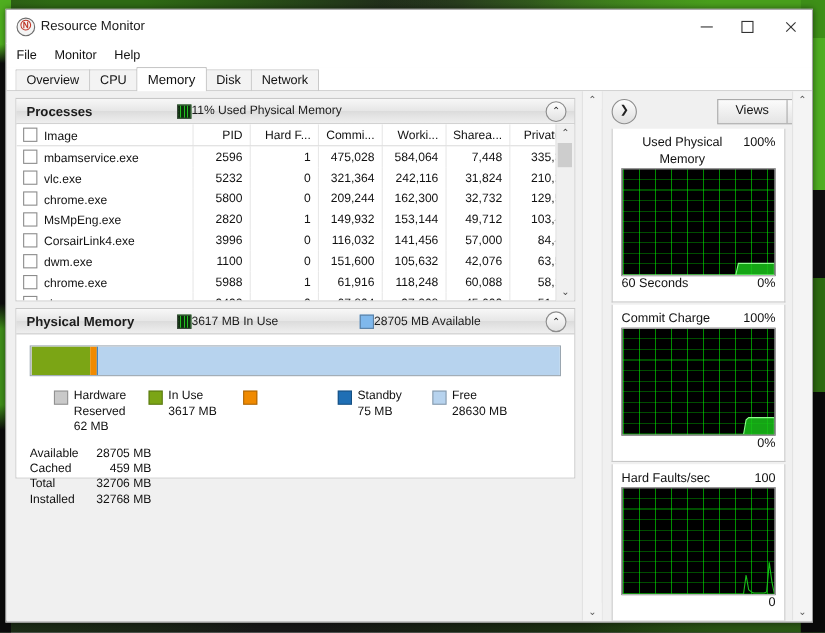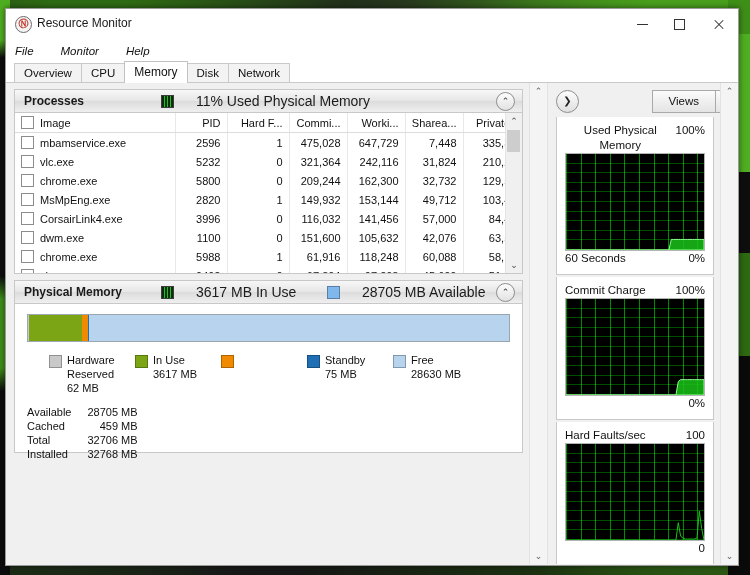--- a/index.html
+++ b/index.html
@@ -56,21 +56,21 @@
   .glyph-min{display:block;width:11px;height:1px;background:#333;}
   .glyph-max{display:block;width:9px;height:9px;border:1px solid #333;}
   .glyph-close{position:relative;width:11px;height:11px;}
   .glyph-close:before,.glyph-close:after{
     content:"";position:absolute;left:0;top:5px;width:12px;height:1px;background:#333;
   }
   .glyph-close:before{transform:rotate(45deg);}
   .glyph-close:after{transform:rotate(-45deg);}
 
   
-  .menubar{height:21px;background:#fff;padding-left:9px;display:flex;align-items:center;gap:27px;font-style:italic;}
+  .menubar{height:21px;background:#fff;padding-left:9px;display:flex;align-items:center;gap:16px;}
   .menubar span{font-size:11.5px;color:#111;}
 
   
   .tabstrip{
     height:22px;background:#fff;position:relative;padding-left:8px;
     display:flex;align-items:flex-end;
   }
   .tab{
     height:19px;line-height:19px;padding:0 9px;font-size:11.5px;color:#111;
     border:1px solid #c9c9c9;border-bottom:none;background:#f3f3f3;
@@ -96,21 +96,21 @@
   }
   .sb-arrow.bot{position:absolute;bottom:0;left:0;}
 
   
   .panel{margin:6px 6px 0 8px;border:1px solid #c8c8c8;background:#fff;}
   .panel-hd{
     height:22px;background:linear-gradient(180deg,#f7f7f7 0%,#e6e6e6 50%,#dcdcdc 51%,#efefef 100%);
     border-bottom:1px solid #c8c8c8;position:relative;display:flex;align-items:center;
   }
   .panel-hd .ttl{font-weight:bold;font-size:12px;color:#1b1b1b;padding-left:9px;}
-  .hd-item{display:flex;align-items:center;gap:22px;position:absolute;font-size:14px;color:#1b1b1b;justify-content:center;}
+  .hd-item{display:flex;align-items:center;gap:0;position:absolute;font-size:11px;color:#1b1b1b;justify-content:center;}
   .mini-graph{
     width:11px;height:11px;border:1px solid #3c3c3c;
     background:
       repeating-linear-gradient(90deg,#0c2d0c 0 2px,#23c023 2px 3px),
       repeating-linear-gradient(0deg,#0c2d0c 0 2px,#23c023 2px 3px),
       #17a317;
   }
   .mini-sq{width:11px;height:11px;border:1px solid #5a7fa3;}
   .chev{
     position:absolute;right:7px;top:2px;width:17px;height:17px;border-radius:50%;
@@ -141,21 +141,21 @@
   .col-hf{width:62px;}
   .col-n{width:58px;}
   .col-last{width:66px;border-right:none;}
 
   .tbl-sb{width:16px;background:#f0f0f0;border-left:1px solid #e4e4e4;position:relative;}
   .tbl-sb .up,.tbl-sb .dn{height:16px;display:flex;align-items:center;justify-content:center;font-size:9px;color:#4b4b4b;}
   .tbl-sb .dn{position:absolute;bottom:0;left:0;width:16px;}
   .tbl-sb .thumb{position:absolute;left:1px;top:17px;width:13px;height:22px;background:#cdcdcd;}
 
   
-  .pm-body{padding:10px 12px 12px 12px;background:#fff;height:148px;box-sizing:border-box;}
+  .pm-body{padding:10px 12px 12px 12px;background:#fff;height:130px;box-sizing:border-box;}
   .membar{
     height:26px;border:1px solid #9aa6b0;display:flex;overflow:hidden;
     background:#fff;
   }
   .seg{height:100%;}
   .legend{display:flex;margin-top:11px;padding-left:22px;gap:0;}
   .lg{display:flex;gap:5px;width:86px;}
   .lg .sw{width:11px;height:11px;flex:none;margin-top:2px;border:1px solid rgba(0,0,0,.28);}
   .lg .tx{font-size:11px;color:#111;line-height:14px;}
   .stats{margin-top:10px;display:flex;justify-content:flex-start;}
@@ -276,21 +276,21 @@
                   <th class="num">Sharea...</th>
                   <th class="num">Private ...</th>
                 </tr>
               </thead>
               <tbody id="proc-body">
                   <tr>
                     <td><i class="cb"></i><span>mbamservice.exe</span></td>
                     <td class="num">2596</td>
                     <td class="num">1</td>
                     <td class="num">475,028</td>
-                    <td class="num">647,729</td>
+                    <td class="num">584,064</td>
                     <td class="num">7,448</td>
                     <td class="num">335,316</td>
                   </tr>
                   <tr>
                     <td><i class="cb"></i><span>vlc.exe</span></td>
                     <td class="num">5232</td>
                     <td class="num">0</td>
                     <td class="num">321,364</td>
                     <td class="num">242,116</td>
                     <td class="num">31,824</td>

